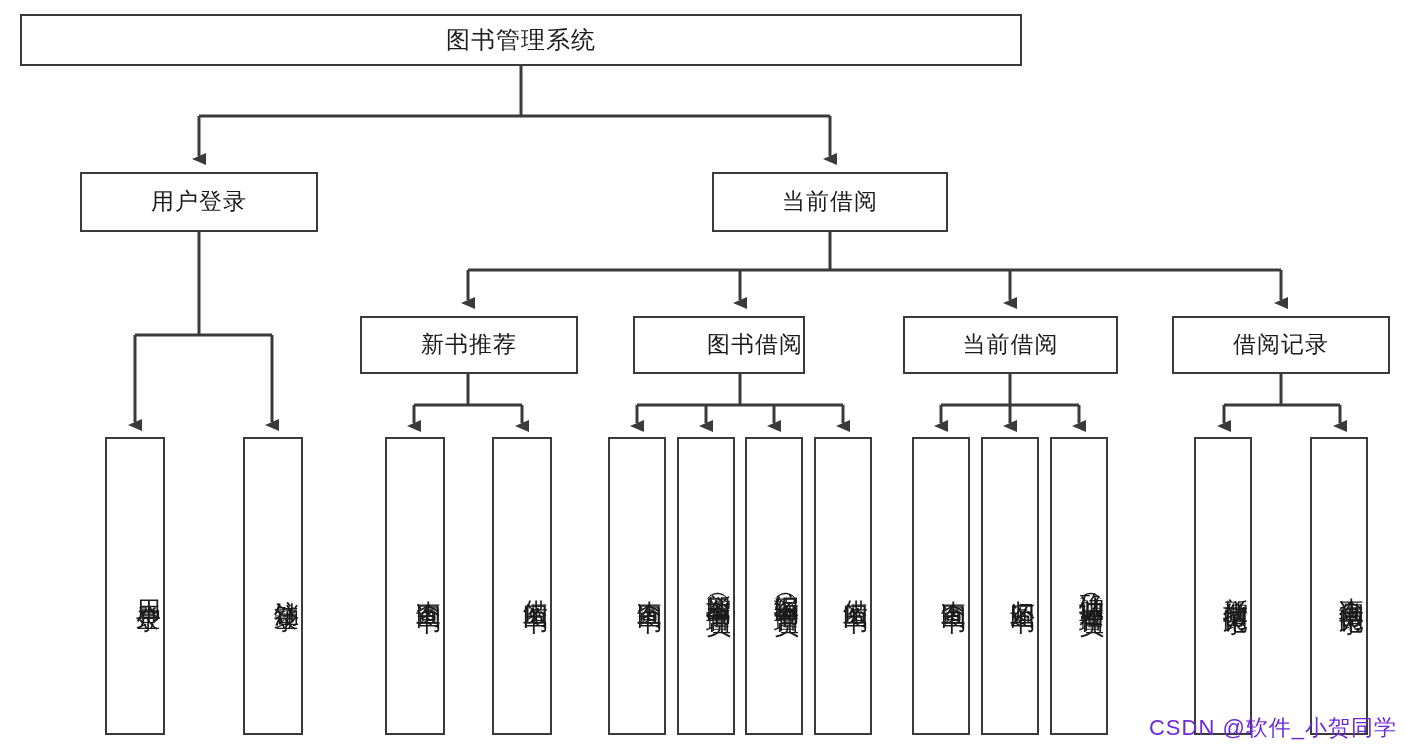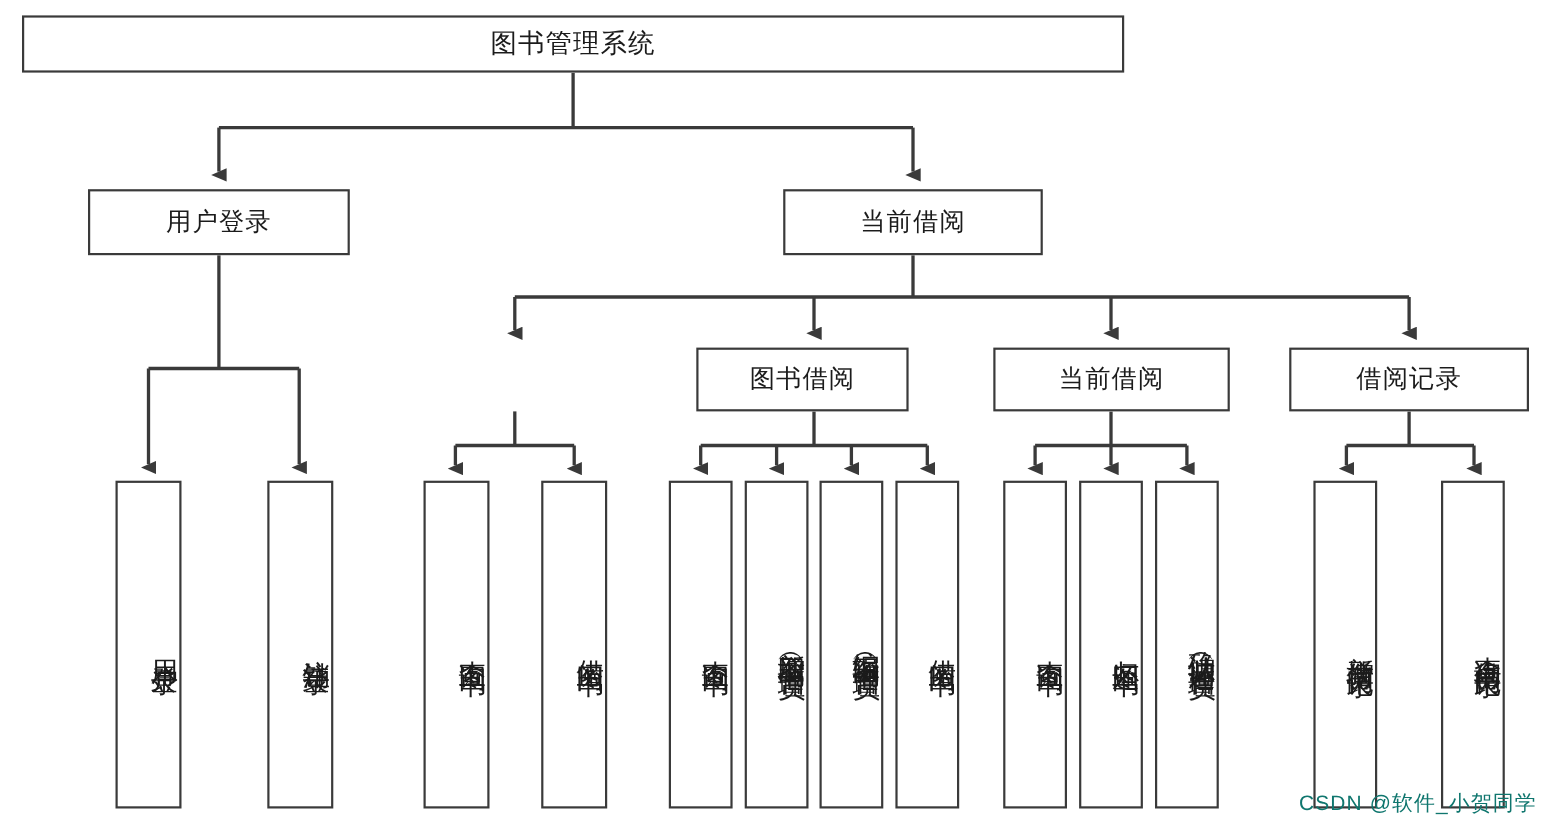--- a/index.html
+++ b/index.html
@@ -34,22 +34,22 @@
     display:block;
     white-space:nowrap;
   }
   svg.wires{position:absolute;left:0;top:0;width:1405px;height:747px;pointer-events:none;}
   .wire{stroke:#3a3a3a;stroke-width:3;fill:none;}
   .arrowhead{fill:#3a3a3a;}
   #watermark{
     position:absolute;
     right:8px;
     bottom:4px;
-    font-size:19px;
-    color:#0f766e;
+    font-size:22px;
+    color:#6d28d9;
     letter-spacing:1px;
     white-space:nowrap;
   }
 </style>
 </head>
 <body>
 
 <div id="canvas">
 
   <svg class="wires" viewBox="0 0 1405 747">
@@ -106,21 +106,24 @@
     <span>图书管理系统</span>
   </div>
 
   <div class="node horiz" style="left:80px;top:172px;width:238px;height:60px;">
     <span>用户登录</span>
   </div>
   <div class="node horiz" style="left:712px;top:172px;width:236px;height:60px;">
     <span>当前借阅</span>
   </div>
 
-  <div class="node horiz" style="left:633px;top:316px;width:193px;height:58px;">
+  <div class="node horiz" style="left:360px;top:316px;width:218px;height:58px;">
+    <span>新书推荐</span>
+  </div>
+  <div class="node horiz" style="left:633px;top:316px;width:172px;height:58px;justify-content:flex-end;">
     <span>图书借阅</span>
   </div>
   <div class="node horiz" style="left:1172px;top:316px;width:218px;height:58px;">
     <span>借阅记录</span>
   </div>
   <div class="node horiz" style="left:903px;top:316px;width:215px;height:58px;">
     <span>当前借阅</span>
   </div>
 
   <div class="node vert" style="left:105px;top:437px;width:60px;height:298px;">

